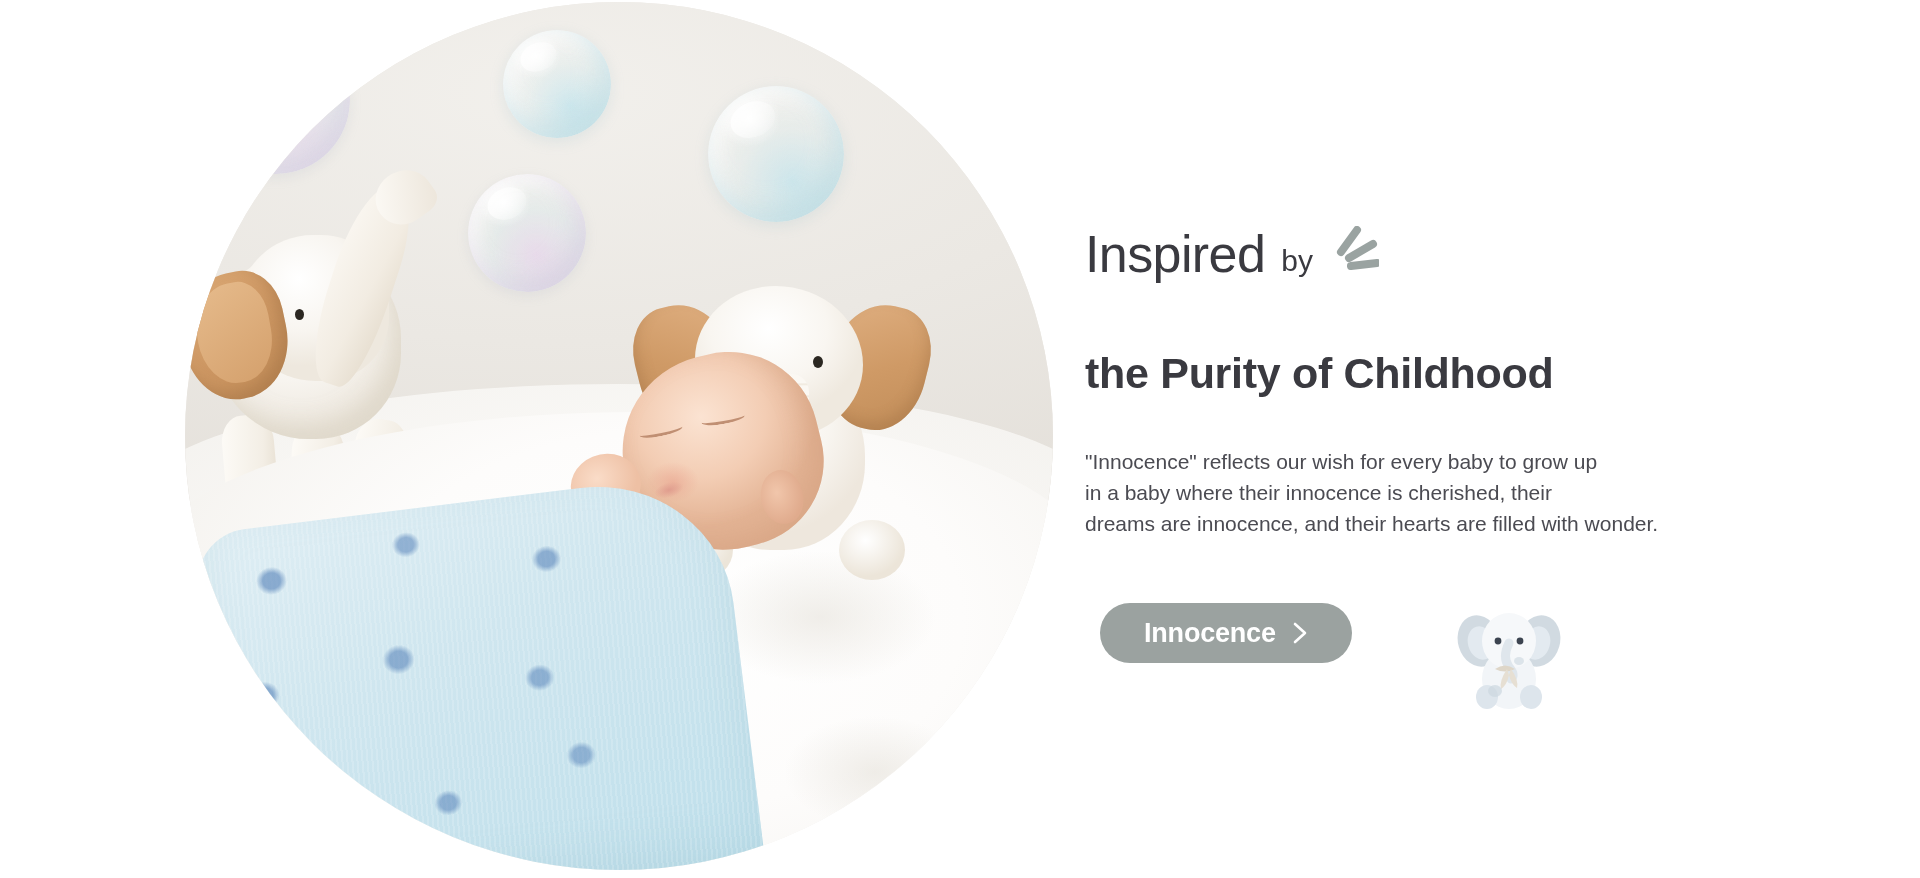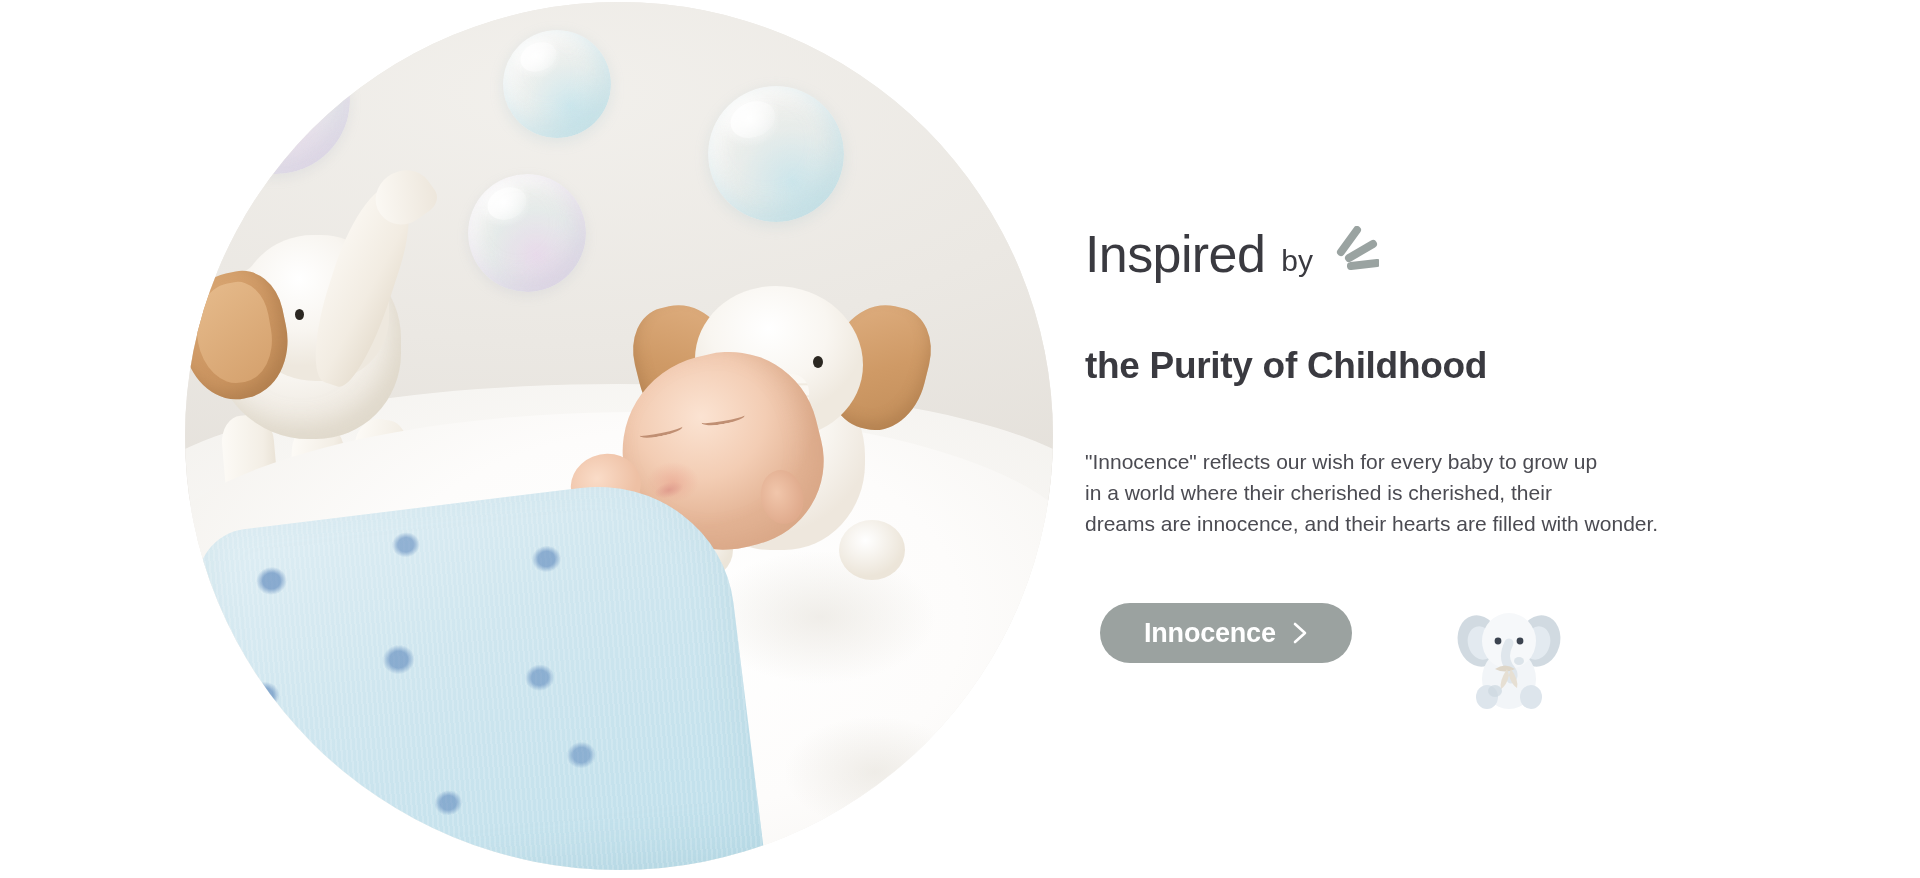--- a/index.html
+++ b/index.html
@@ -356,21 +356,21 @@
     width: 52px;
     height: 44px;
     margin-left: -2px;
     margin-bottom: 10px;
   }
 
   .headline {
     position: absolute;
     left: 0;
     top: 300px;
-    font-size: 37px;
+    font-size: 43px;
     font-weight: 700;
     color: #3a3a40;
     letter-spacing: -0.3px;
     line-height: 1.1;
     white-space: nowrap;
   }
 
   .blurb {
     position: absolute;
     left: 0;
@@ -491,21 +491,21 @@
           <line x1="22" y1="32" x2="46" y2="18" stroke-width="8"></line>
           <line x1="24" y1="40" x2="50" y2="37" stroke-width="8"></line>
         </g>
       </svg>
     </div>
 
     <h1 class="headline">the Purity of Childhood</h1>
 
     <p class="blurb">
       <span class="line">"Innocence"  reflects our wish for every baby to grow up</span>
-      <span class="line">in a world where their cherished is cherished, their</span>
+      <span class="line">in a baby where their innocence is cherished, their</span>
       <span class="line">dreams are innocence, and their hearts are filled with wonder.</span>
     </p>
 
     <div class="cta-row">
       <button class="cta-button">
         <span>Innocence</span>
         <svg class="cta-chevron" viewBox="0 0 16 22">
           <polyline points="3,2 13,11 3,20" fill="none" stroke="#ffffff" stroke-width="2.6" stroke-linecap="round" stroke-linejoin="round"></polyline>
         </svg>
       </button>

